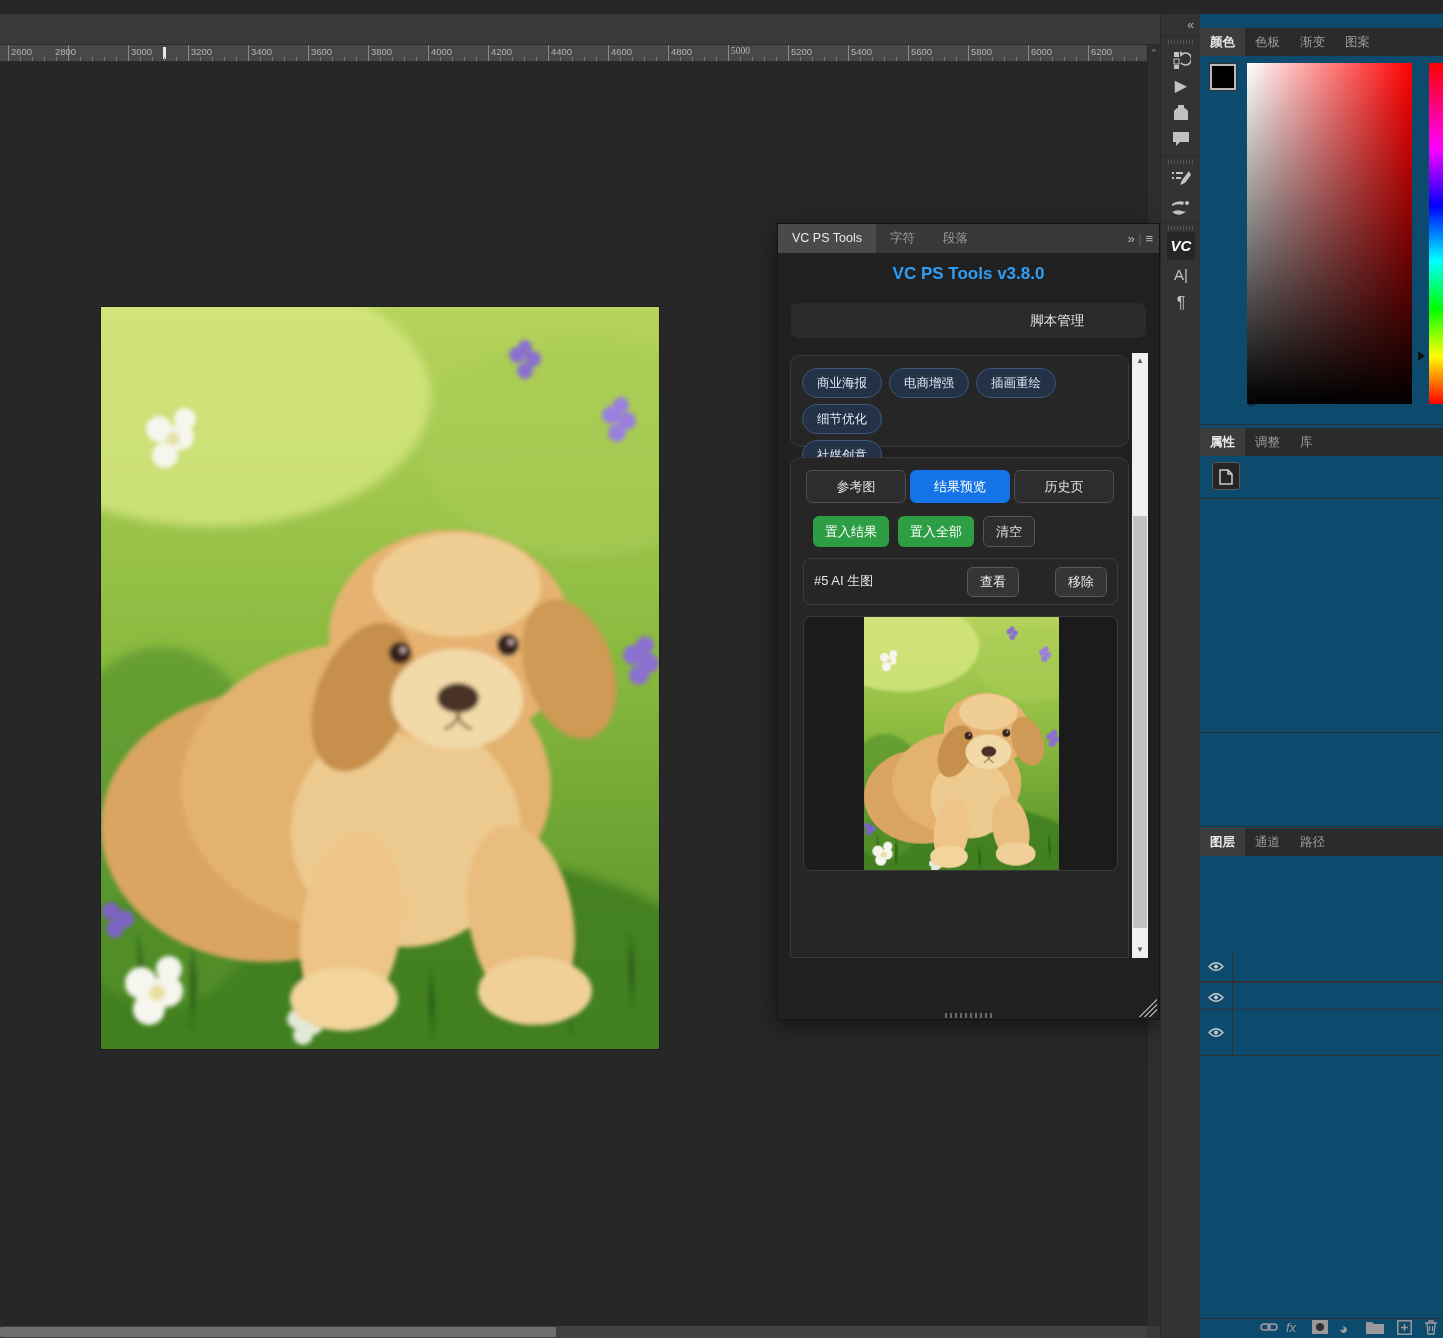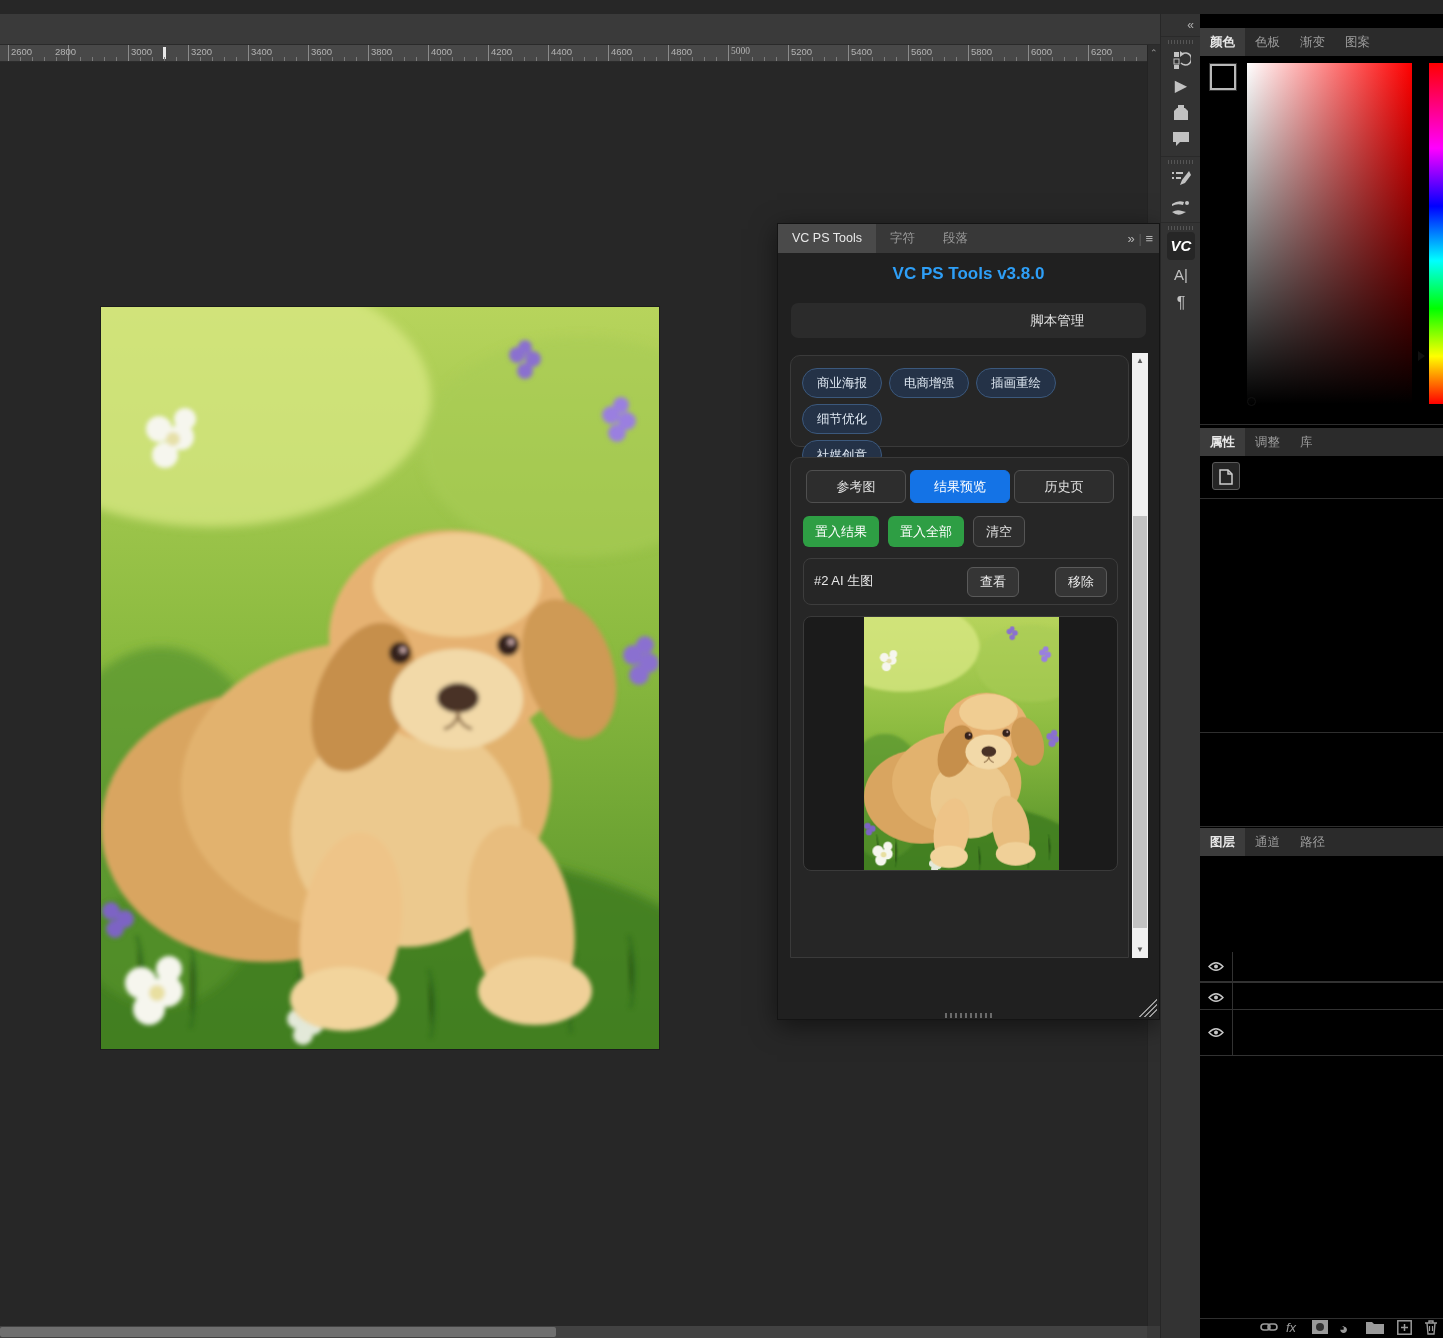--- a/index.html
+++ b/index.html
@@ -53,21 +53,21 @@
   .resize-grip{position:absolute;right:2px;bottom:2px;width:18px;height:18px;background:
      linear-gradient(135deg,transparent 48%,#9a9a9a 48% 54%,transparent 54%),
      linear-gradient(135deg,transparent 62%,#9a9a9a 62% 68%,transparent 68%),
      linear-gradient(135deg,transparent 76%,#9a9a9a 76% 82%,transparent 82%);}
   
   .iconstrip{left:1160px;top:14px;width:40px;height:1324px;background:#333;border-left:1px solid #272727;}
   .strip-sep{position:absolute;left:0;width:40px;border-top:1px solid #2a2a2a;}
   .strip-grip{position:absolute;left:7px;width:26px;height:4px;background:repeating-linear-gradient(90deg,#555 0 1px,transparent 1px 3px);}
   .strip-icon{position:absolute;left:0;width:40px;text-align:center;color:#c2c2c2;}
   .vc-tile{position:absolute;left:6px;width:28px;height:28px;background:#262626;border-radius:4px;color:#fff;font-weight:bold;font-style:italic;text-align:center;line-height:28px;font-size:15px;}
-  .panels{left:1200px;top:14px;width:243px;height:1324px;background:#000000;}
+  .panels{left:1200px;top:14px;width:243px;height:1324px;background:#0c4a6e;}
   .ptabs{position:absolute;left:0;width:243px;height:28px;background:#2b2b2b;display:flex;}
   .ptabs .t{padding:0 10px;line-height:28px;font-size:12.5px;color:#9e9e9e;}
   .ptabs .t.active{background:#3c3c3c;color:#e8e8e8;font-weight:bold;}
   .spectrum{position:absolute;left:47px;top:49px;width:165px;height:341px;
      background:linear-gradient(to bottom,rgba(0,0,0,0),#000),linear-gradient(to right,#fff,#f00);}
   .huebar{position:absolute;left:229px;top:49px;width:14px;height:341px;
      background:linear-gradient(to bottom,#f00,#f0f 25%,#00f 42%,#0ff 58%,#0f0 72%,#ff0 86%,#f00);}
   .fgbg{position:absolute;left:10px;top:50px;width:42px;height:42px;}
   .fg-sw{position:absolute;left:0;top:0;width:26px;height:26px;background:#000;border:2px solid #b9b9b9;outline:1px solid #333;}
   .bg-sw{position:absolute;left:13px;top:13px;width:26px;height:26px;background:#fff;border:1px solid #888;z-index:-1;}
@@ -363,25 +363,25 @@
 
       <div class="p-box" style="left:12px;top:2px;width:339px;height:92px;padding:12px 0 0 11px;">
         <span class="pillbtn"><span>商业海报</span></span><span class="pillbtn"><span>电商增强</span></span><span class="pillbtn"><span>插画重绘</span></span><span class="pillbtn"><span>细节优化</span></span><br>
         <span class="pillbtn"><span>社媒创意</span></span>
       </div>
 
       <div class="p-box" style="left:12px;top:104px;width:339px;height:501px;border-bottom-left-radius:0;border-bottom-right-radius:0;">
         <div style="position:absolute;left:15px;top:12px;">
           <span class="viewtab"><span>参考图</span></span><span class="viewtab active"><span>结果预览</span></span><span class="viewtab"><span>历史页</span></span>
         </div>
-        <div style="position:absolute;left:12px;top:58px;">
+        <div style="position:absolute;left:22px;top:58px;">
           <span class="btn-green"><span>置入结果</span></span><span class="btn-green"><span>置入全部</span></span><span class="btn-dark"><span>清空</span></span>
         </div>
         <div class="task-box" style="left:12px;top:100px;width:315px;">
-          <span style="position:absolute;left:10px;top:13px;color:#e8e8e8;">#2 AI 生图</span>
+          <span style="position:absolute;left:10px;top:13px;color:#e8e8e8;">#5 AI 生图</span>
           <span style="position:absolute;left:165px;top:13px;color:#dcdcdc;">已完成</span>
           <span style="position:absolute;right:98px;top:8px;" class="small-btn"><span>查看</span></span>
           <span style="position:absolute;right:10px;top:8px;" class="small-btn"><span>移除</span></span>
         </div>
         <div class="thumb-box" style="left:12px;top:158px;">
           <svg style="position:absolute;left:60px;top:0;" width="195" height="255" viewBox="0 0 558 742" preserveAspectRatio="xMidYMid slice">
               <use href="#puppyScene"></use>
             </svg>
         </div>
       </div>

